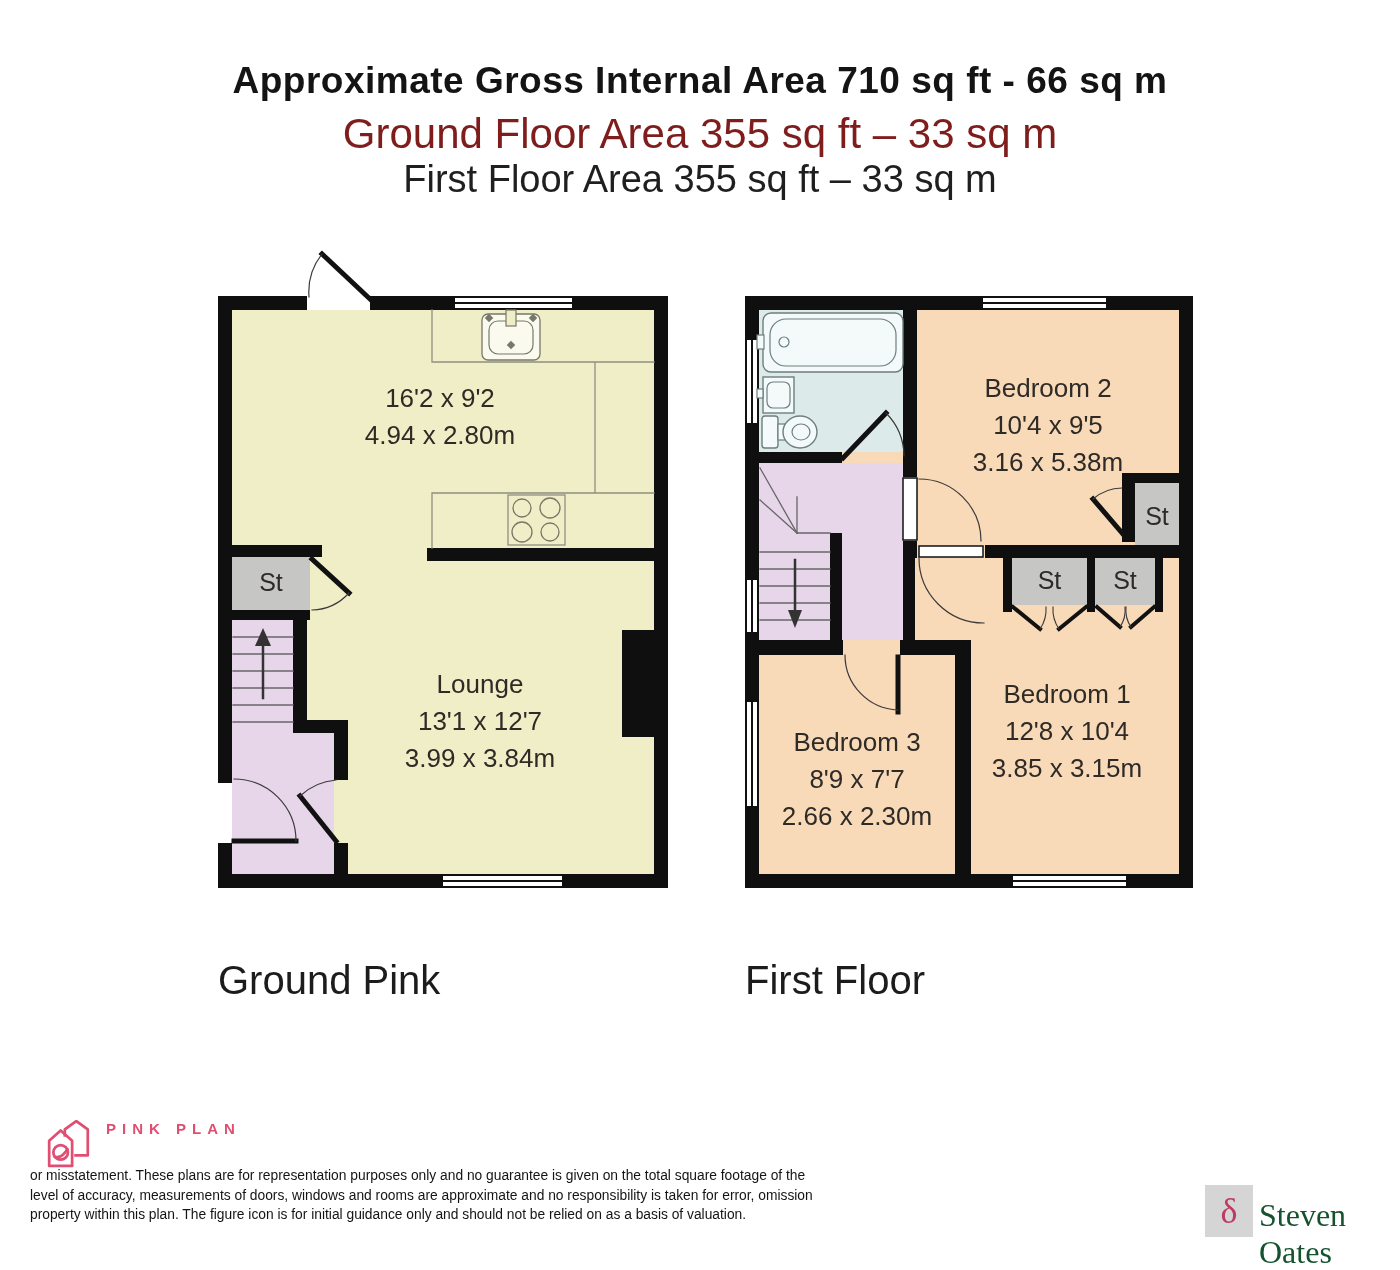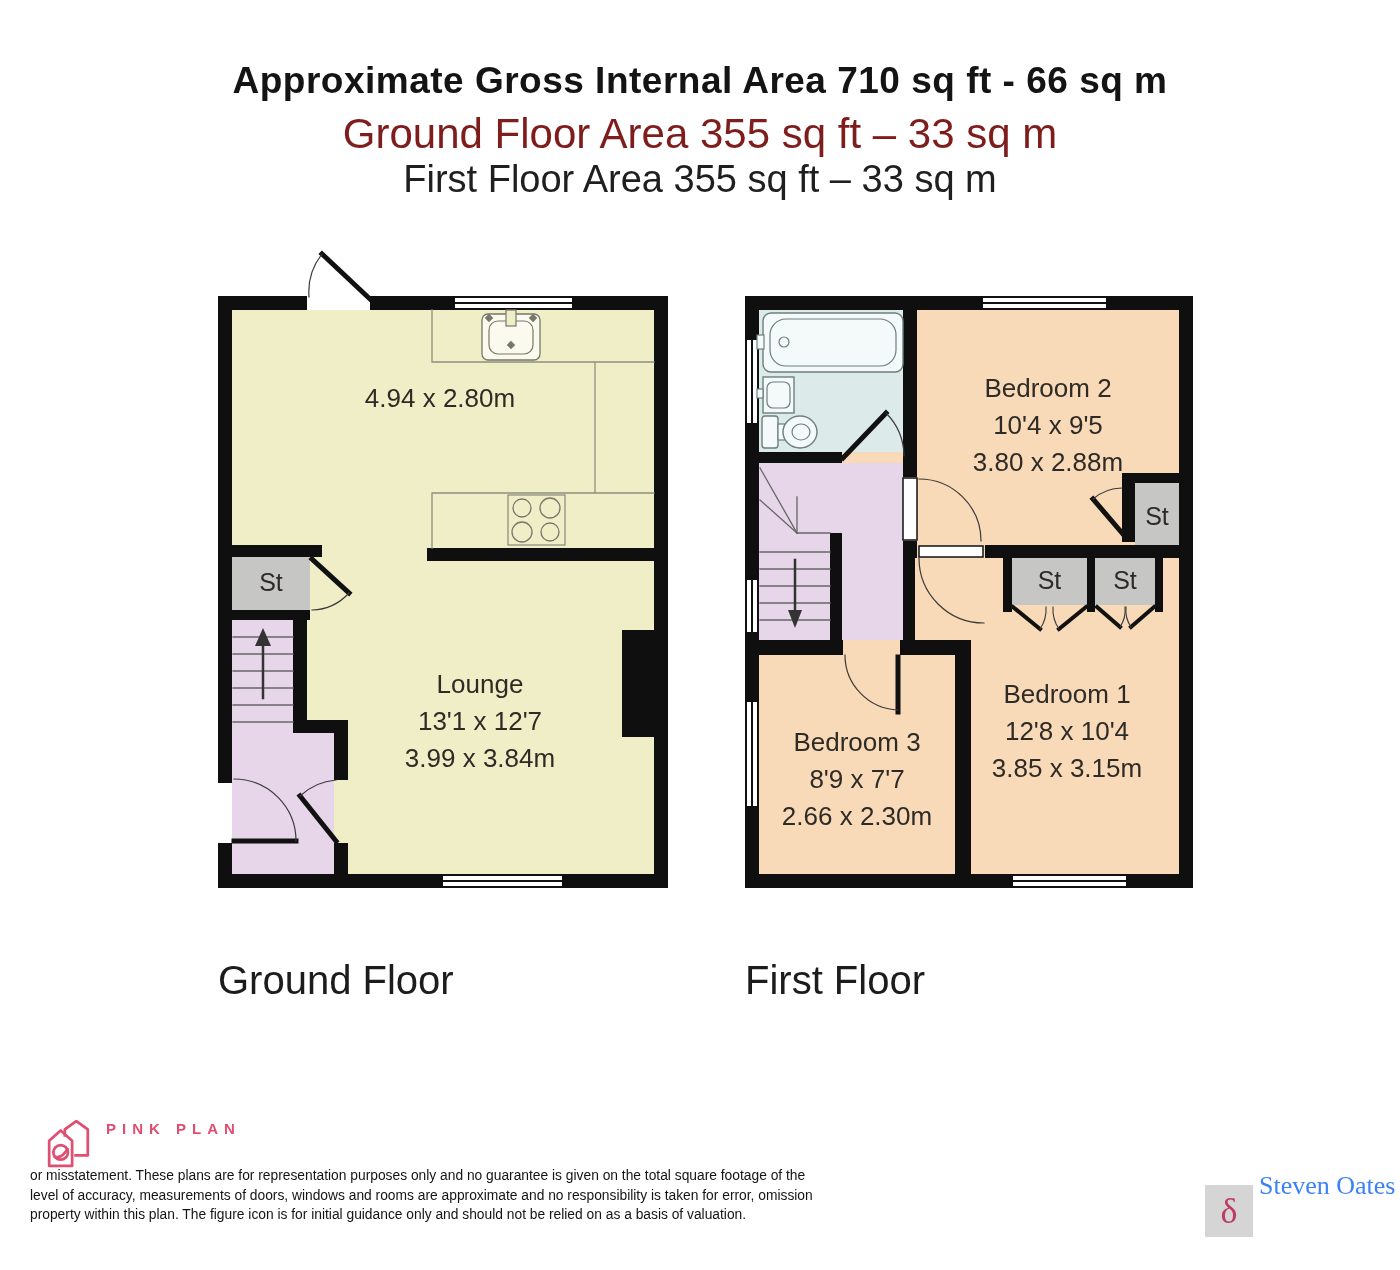--- a/index.html
+++ b/index.html
@@ -25,22 +25,22 @@
   .st-label{position:absolute;text-align:center;font-size:25px;color:#2e2b27;}
   .floor-title{position:absolute;font-size:40px;color:#1c1c1c;}
   #linework{position:absolute;left:0;top:0;z-index:30;pointer-events:none;}
   .z-fill{z-index:10}.z-wall{z-index:20}.z-win{z-index:25}.z-label{z-index:40}
   .brand-row{position:absolute;left:46px;top:1120px;height:52px;display:flex;align-items:flex-start;}
   .brand-text{font-size:15px;letter-spacing:6px;font-weight:600;color:#e04e72;margin-left:14px;}
   .disclaimer{position:absolute;left:30px;top:1166px;font-size:13.8px;line-height:19.6px;color:#141414;}
   .agent-box{position:absolute;left:1205px;top:1185px;width:48px;height:52px;background:#d5d5d5;
              display:flex;align-items:center;justify-content:center;}
   .agent-delta{font-family:"Liberation Serif", serif;font-size:36px;color:#bd3a60;}
-  .agent-name{position:absolute;left:1259px;top:1171px;font-family:"Liberation Serif", serif;
-              font-size:26px;color:#3b82f6;}
+  .agent-name{position:absolute;left:1259px;top:1197px;font-family:"Liberation Serif", serif;
+              font-size:32px;color:#14532d;}
 </style>
 </head>
 <body>
 
 <div class="hdr hdr-title">Approximate Gross Internal Area 710 sq ft - 66 sq m</div>
 <div class="hdr hdr-sub1">Ground Floor Area 355 sq ft – 33 sq m</div>
 <div class="hdr hdr-sub2">First Floor Area 355 sq ft – 33 sq m</div>
 
 <div>
 
@@ -62,29 +62,30 @@
   <div class="wall z-wall" style="left:427px;top:548px;width:227px;height:13px;"></div>
   <div class="wall z-wall" style="left:232px;top:545px;width:90px;height:12px;"></div>
   <div class="wall z-wall" style="left:232px;top:610px;width:78px;height:10px;"></div>
   <div class="wall z-wall" style="left:293px;top:620px;width:14px;height:113px;"></div>
   <div class="wall z-wall" style="left:293px;top:720px;width:55px;height:13px;"></div>
   <div class="wall z-wall" style="left:334px;top:733px;width:14px;height:47px;"></div>
   <div class="wall z-wall" style="left:334px;top:843px;width:14px;height:31px;"></div>
   <div class="wall z-wall" style="left:622px;top:630px;width:32px;height:107px;"></div>
 
   <div class="room-label z-label" style="left:285px;top:380px;width:310px;">
+    <div>16'2 x 9'2</div>
     <div>4.94 x 2.80m</div>
   </div>
   <div class="room-label z-label" style="left:330px;top:666px;width:300px;">
     <div>Lounge</div>
     <div>13'1 x 12'7</div>
     <div>3.99 x 3.84m</div>
   </div>
   <div class="st-label z-label" style="left:246px;top:568px;width:50px;">St</div>
-  <div class="floor-title" style="left:218px;top:958px;">Ground Floor</div>
+  <div class="floor-title" style="left:218px;top:958px;">Ground Pink</div>
 </div>
 
 <div>
 
   <div class="fill z-fill" style="left:759px;top:310px;width:420px;height:564px;background:#f8d9b8;"></div>
   <div class="fill z-fill" style="left:759px;top:310px;width:144px;height:142px;background:#dcebe9;"></div>
   <div class="fill z-fill" style="left:759px;top:463px;width:144px;height:177px;background:#e7d6e9;"></div>
   <div class="fill z-fill" style="left:1135px;top:483px;width:44px;height:62px;background:#c6c6c4;"></div>
   <div class="fill z-fill" style="left:1012px;top:558px;width:75px;height:47px;background:#c6c6c4;"></div>
   <div class="fill z-fill" style="left:1095px;top:558px;width:60px;height:47px;background:#c6c6c4;"></div>
@@ -114,21 +115,21 @@
   <div class="wall z-wall" style="left:830px;top:533px;width:12px;height:107px;"></div>
   <div class="wall z-wall" style="left:1127px;top:473px;width:52px;height:10px;"></div>
   <div class="wall z-wall" style="left:1122px;top:473px;width:13px;height:69px;"></div>
   <div class="wall z-wall" style="left:1003px;top:558px;width:9px;height:54px;"></div>
   <div class="wall z-wall" style="left:1087px;top:558px;width:8px;height:54px;"></div>
   <div class="wall z-wall" style="left:1155px;top:558px;width:8px;height:54px;"></div>
 
   <div class="room-label z-label" style="left:898px;top:370px;width:300px;">
     <div>Bedroom 2</div>
     <div>10'4 x 9'5</div>
-    <div>3.80 x 2.88m</div>
+    <div>3.16 x 5.38m</div>
   </div>
   <div class="room-label z-label" style="left:917px;top:676px;width:300px;">
     <div>Bedroom 1</div>
     <div>12'8 x 10'4</div>
     <div>3.85 x 3.15m</div>
   </div>
   <div class="room-label z-label" style="left:759px;top:724px;width:196px;">
     <div>Bedroom 3</div>
     <div>8'9 x 7'7</div>
     <div>2.66 x 2.30m</div>

